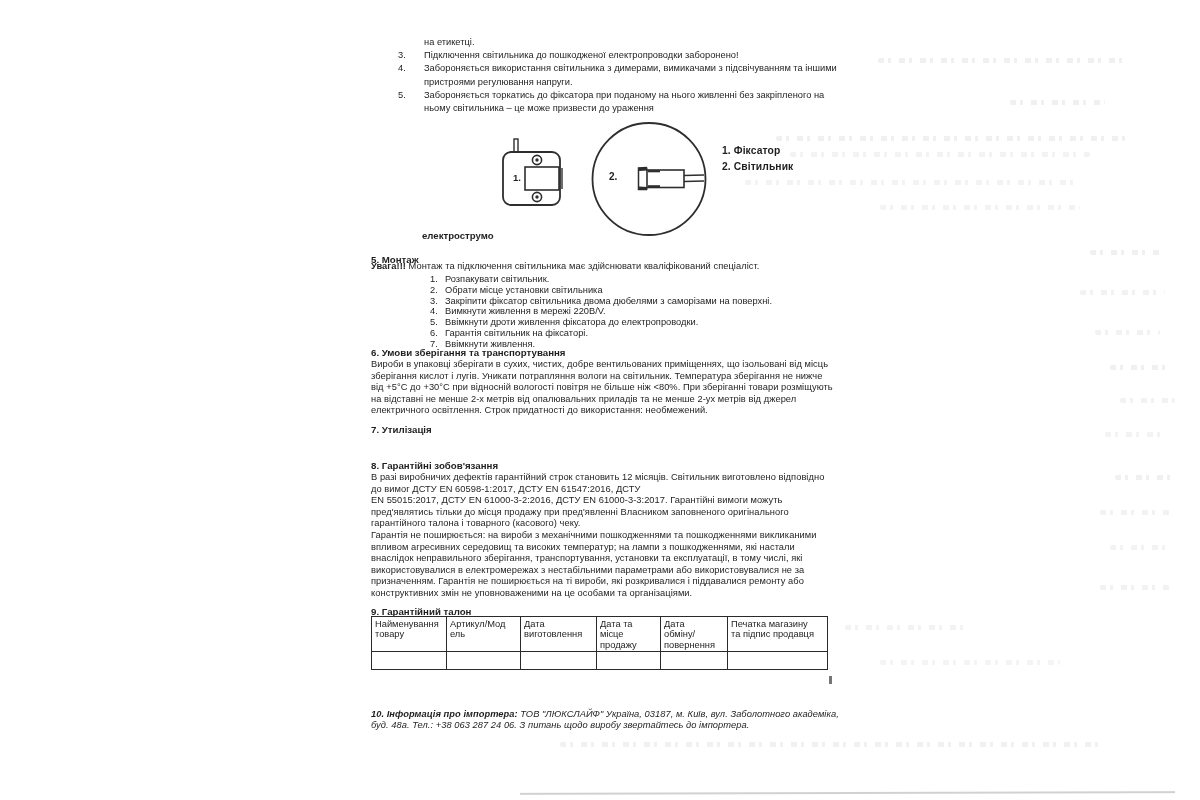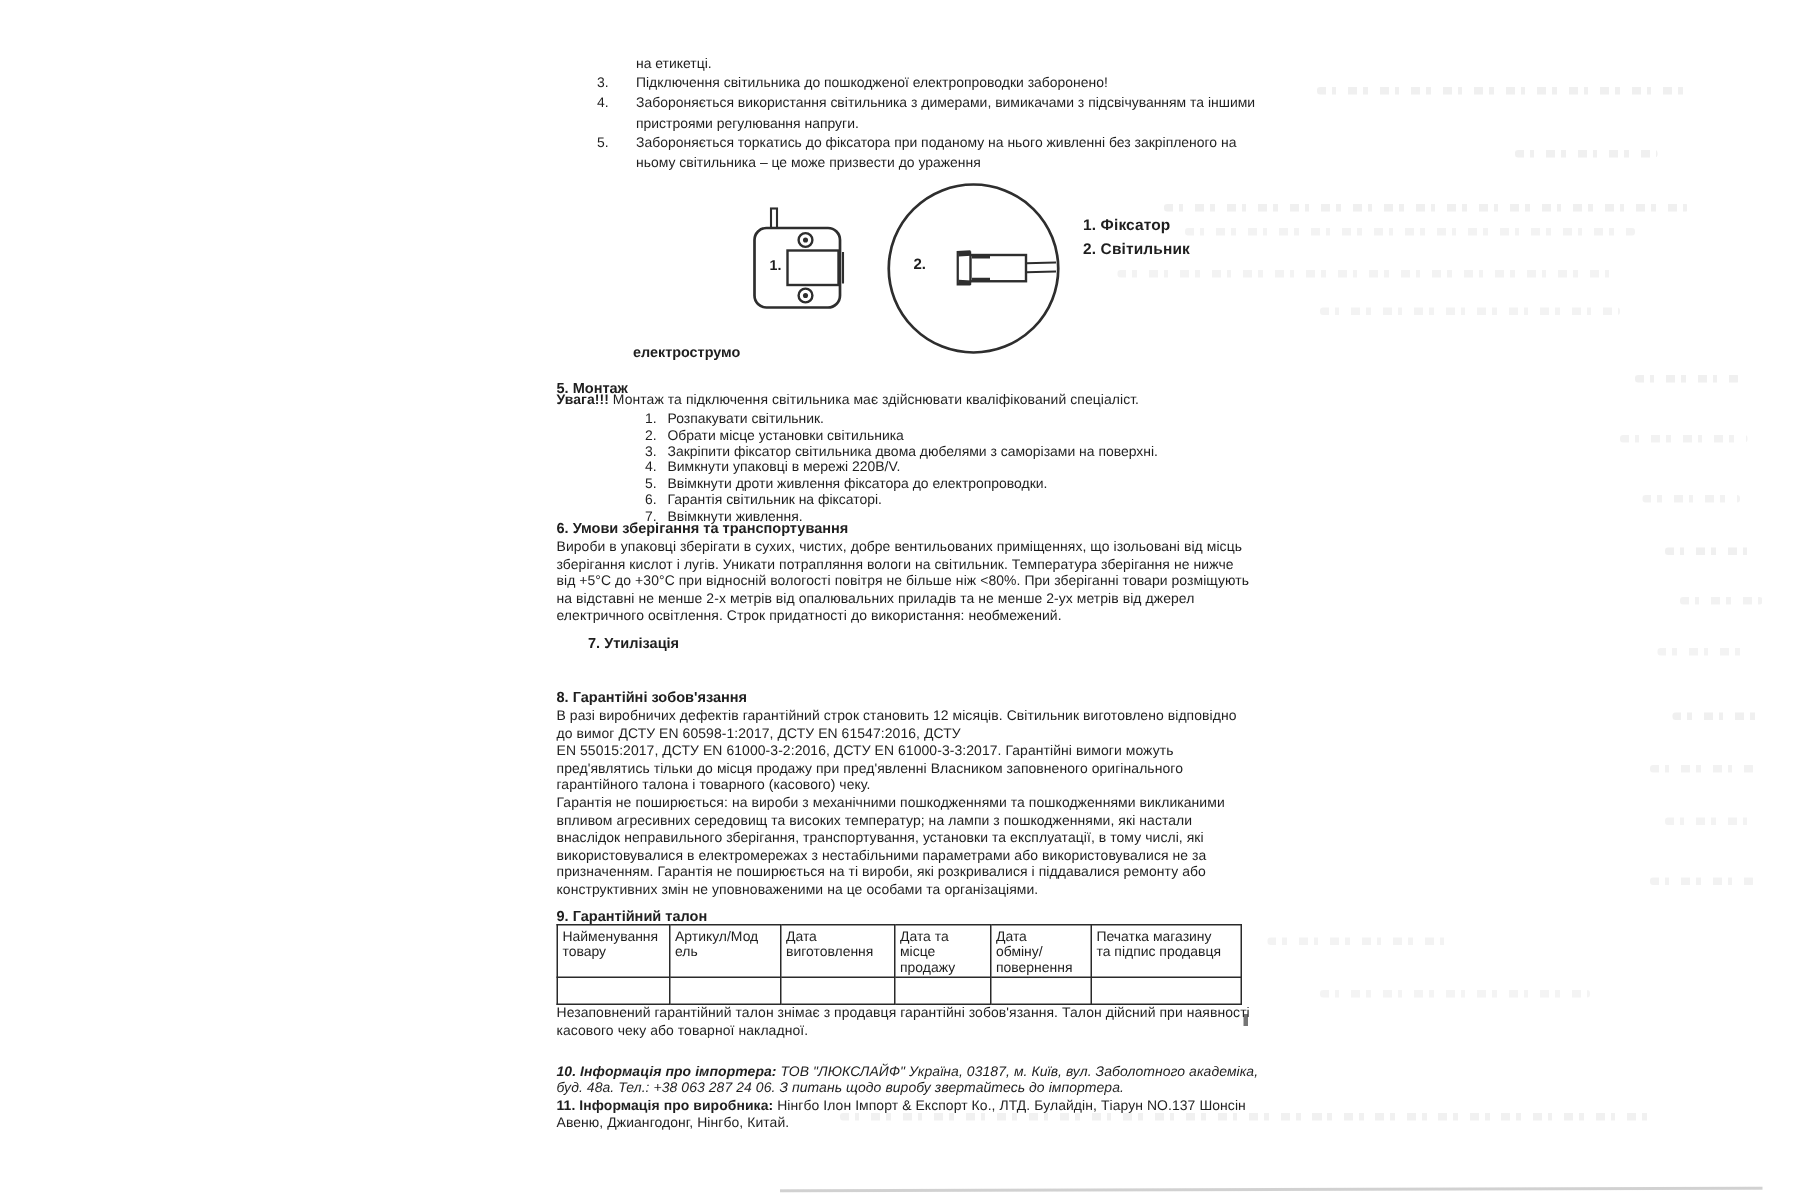--- a/index.html
+++ b/index.html
@@ -105,21 +105,21 @@
     <div class="step">
       <span class="sn">2.</span>
       <span>Обрати місце установки світильника</span>
     </div>
     <div class="step">
       <span class="sn">3.</span>
       <span>Закріпити фіксатор світильника двома дюбелями з саморізами на поверхні.</span>
     </div>
     <div class="step">
       <span class="sn">4.</span>
-      <span>Вимкнути упаковці в мережі 220В/V.</span>
+      <span>Вимкнути живлення в мережі 220В/V.</span>
     </div>
     <div class="step">
       <span class="sn">5.</span>
       <span>Ввімкнути дроти живлення фіксатора до електропроводки.</span>
     </div>
     <div class="step">
       <span class="sn">6.</span>
       <span>Гарантія світильник на фіксаторі.</span>
     </div>
     <div class="step">
@@ -128,21 +128,21 @@
     </div>
   </div>
 
   <div class="abs hd" style="left:371px;top:347px;">6. Умови зберігання та транспортування</div>
   <div class="abs txt pre" style="left:371px;top:359px;width:520px;">Вироби в упаковці зберігати в сухих, чистих, добре вентильованих приміщеннях, що ізольовані від місць
 зберігання кислот і лугів. Уникати потрапляння вологи на світильник. Температура зберігання не нижче
 від +5°С до +30°С при відносній вологості повітря не більше ніж  &lt;80%. При зберіганні товари розміщують
 на відставні не менше 2-х метрів від опалювальних приладів та не менше 2-ух метрів від джерел
 електричного освітлення. Строк придатності до використання: необмежений.</div>
 
-  <div class="abs hd" style="left:392px;top:424px;">7. Утилізація</div>
+  <div class="abs hd" style="left:371px;top:424px;">7. Утилізація</div>
 
   <div class="abs hd" style="left:371px;top:460px;">8. Гарантійні зобов'язання</div>
   <div class="abs txt pre" style="left:371px;top:472px;width:520px;">В разі виробничих дефектів гарантійний строк становить 12 місяців.  Світильник виготовлено відповідно
 до вимог ДСТУ EN 60598-1:2017, ДСТУ EN 61547:2016, ДСТУ
 EN 55015:2017, ДСТУ EN 61000-3-2:2016, ДСТУ EN 61000-3-3:2017.   Гарантійні вимоги можуть
 пред'являтись тільки до місця продажу при пред'явленні Власником заповненого оригінального
 гарантійного талона і товарного (касового) чеку.
 Гарантія не поширюється: на вироби з механічними пошкодженнями та пошкодженнями викликаними
 впливом агресивних середовищ та високих температур; на лампи з пошкодженнями, які настали
 внаслідок неправильного зберігання, транспортування, установки та експлуатації, в тому числі, які
@@ -182,32 +182,26 @@
         <td></td>
         <td></td>
         <td></td>
         <td></td>
         <td></td>
         <td></td>
       </tr>
     </tbody>
       </table>
   </div>
-  <div class="abs txt pre" style="left:371px;top:670px;width:520px;">Незаповнений гарантійний талон знімає з продавця гарантійні зобов'язання. Талон дійсний при наявності
-касового чеку або товарної накладної.</div>
 
   <div class="abs txt pre" style="left:371px;top:697px;width:520px;font-style:italic;">
     <span class="b">10. Інформація про імпортера:</span><span> ТОВ "ЛЮКСЛАЙФ" Україна, 03187, м. Київ, вул. Заболотного академіка,
 буд. 48а. Тел.: +38 063 287 24 06. З питань щодо виробу звертайтесь до імпортера.</span>
   </div>
 
-  <div class="abs txt pre" style="left:371px;top:720px;width:520px;">
-    <span class="b">11. Інформація про виробника:</span><span> Нінгбо Ілон Імпорт &amp; Експорт Ко., ЛТД. Булайдін, Тіарун NO.137 Шонсін
-Авеню, Джиангодонг, Нінгбо, Китай.</span>
-  </div>
 
   <div class="bleed" style="left:878px;top:58px;width:250px;"></div>
   <div class="bleed" style="left:1010px;top:100px;width:95px;"></div>
   <div class="bleed" style="left:776px;top:136px;width:350px;"></div>
   <div class="bleed" style="left:790px;top:152px;width:300px;opacity:.1;"></div>
   <div class="bleed" style="left:745px;top:180px;width:330px;opacity:.1;"></div>
   <div class="bleed" style="left:880px;top:205px;width:200px;opacity:.1;"></div>
   <div class="bleed" style="left:1090px;top:250px;width:70px;"></div>
   <div class="bleed" style="left:1080px;top:290px;width:85px;opacity:.11;"></div>
   <div class="bleed" style="left:1095px;top:330px;width:65px;opacity:.11;"></div>

